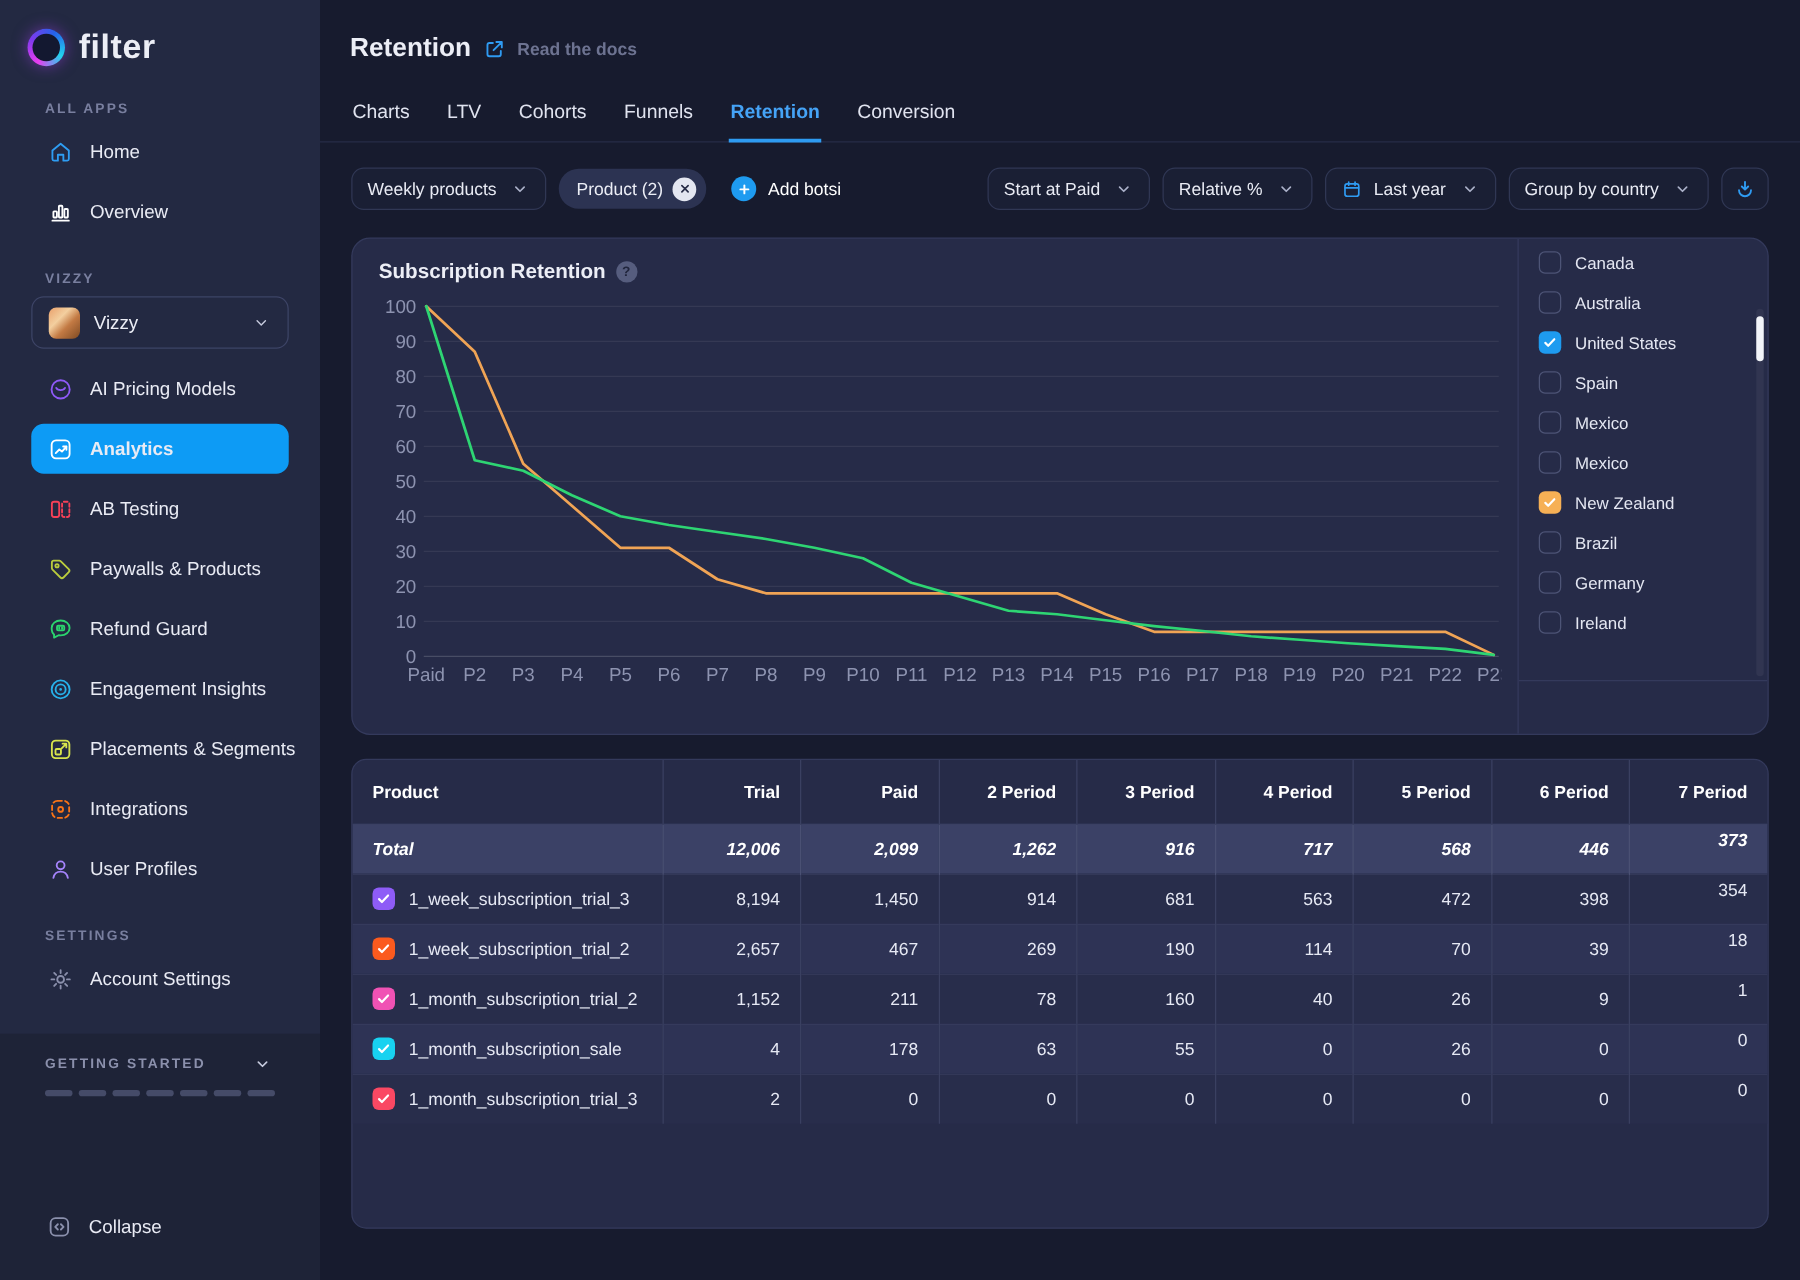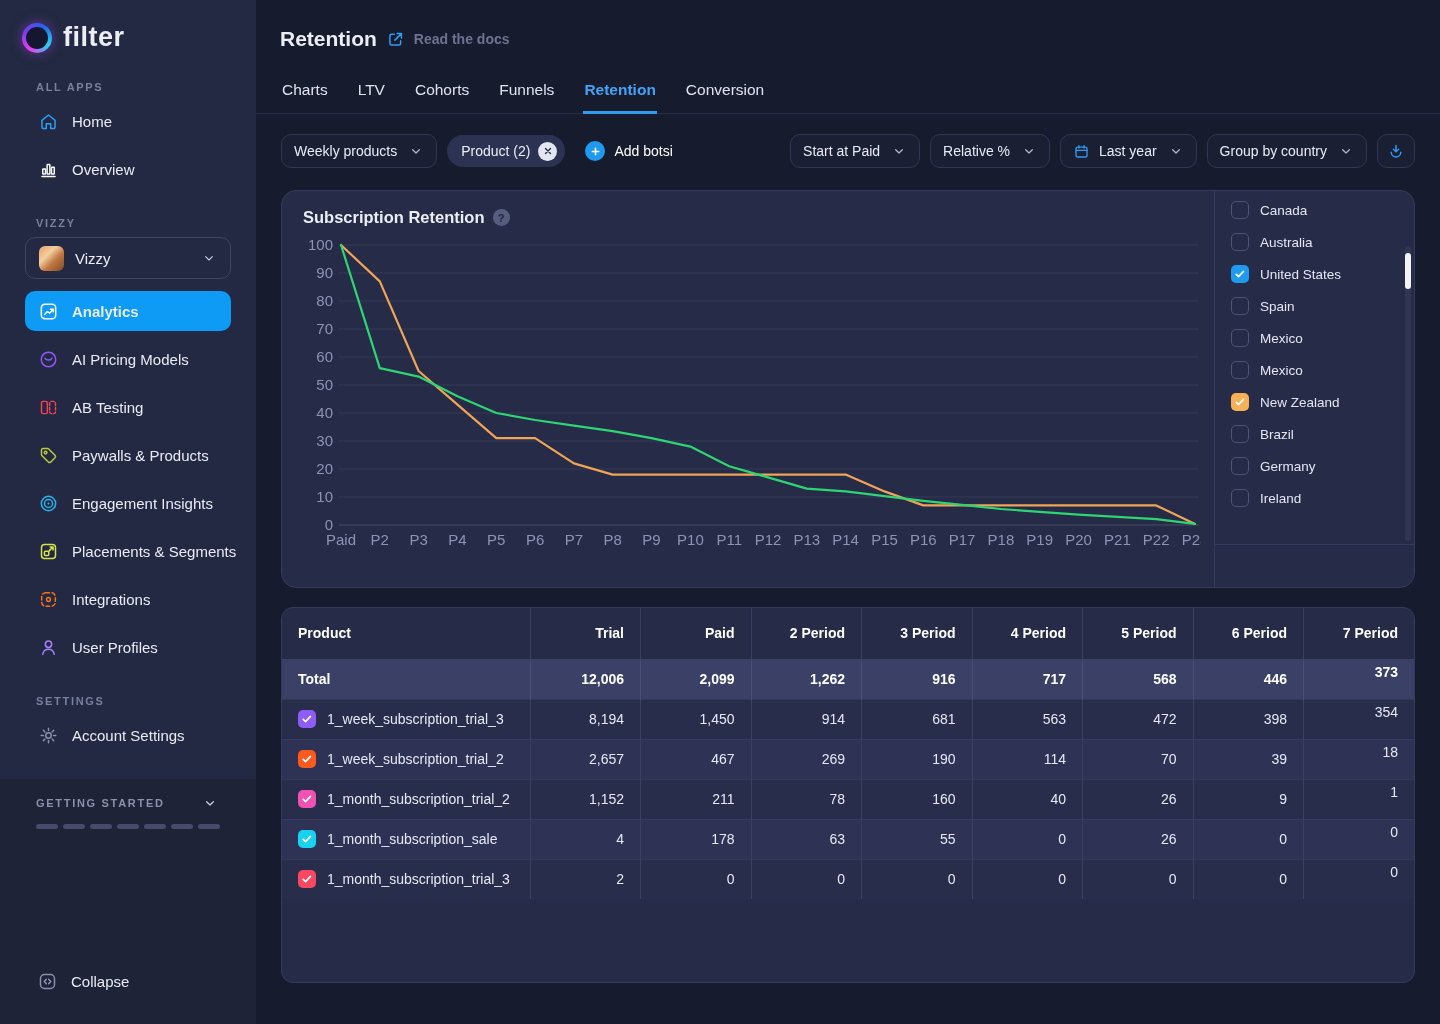--- a/index.html
+++ b/index.html
@@ -92,21 +92,21 @@
   .scroll-thumb { position:absolute; right:3px; top:8px; width:6px; height:36px; border-radius:3px; background:#f2f4f9; cursor:grab; }
 
   .table-card { margin-top:19px; min-height:376px; overflow:hidden; }
   table { width:100%; border-collapse:collapse; table-layout:fixed; font-size:14px; }
   th, td { padding:0 16px; border-left:1px solid #3a4061; }
   th:first-child, td:first-child { border-left:none; }
   thead th { height:51px; font-weight:bold; color:#fff; text-align:right; }
   thead th:first-child { text-align:left; }
   tbody td { height:40px; text-align:right; color:#e6e9f4; }
   tbody td:first-child { text-align:left; }
-  tr.total { background:#3b4166; }
+  tr.total { background:#3b4166;font-style:italic; }
   tr.total td { font-weight:bold; color:#fff; border-left-color:#4a5073; }
   tbody tr.r-odd { background:#282d4b; }
   tbody tr.r-even { background:#2e3355; }
   tbody tr { border-top:1px solid rgba(58,64,97,.6); }
   .prod-cell { display:flex; align-items:center; gap:11px; }
   .raise { position:relative; top:-7px; display:inline-block; }
 </style>
 </head>
 <body>
 
@@ -141,56 +141,66 @@
         <div class="section-label">VIZZY</div>
         <div class="vizzy-box">
           <span class="vizzy-avatar"></span>
           <span>Vizzy</span>
           <span class="chev">
             <svg viewBox="0 0 24 24" fill="none" stroke="currentColor" stroke-width="1.7" stroke-linecap="round" stroke-linejoin="round">
               <path d="M7 10l5 5 5-5"></path>
             </svg>
           </span>
         </div>
+        <div class="side-item">
+          <span class="side-ic" style="color:#8e59f8">
+            <svg viewBox="0 0 24 24" fill="none" stroke="currentColor" stroke-width="1.7" stroke-linecap="round" stroke-linejoin="round">
+              <circle cx="12" cy="12" r="8.3"></circle>
+              <path d="M8 10.6c1.2 2.7 6.8 2.7 8 0"></path>
+            </svg>
+          </span>
+          <span>AI Pricing Models</span>
+        </div>
         <div class="side-item active">
           <span class="side-ic" style="color:#ffffff">
             <svg viewBox="0 0 24 24" fill="none" stroke="currentColor" stroke-width="1.7" stroke-linecap="round" stroke-linejoin="round">
               <rect x="3.8" y="3.8" width="16.4" height="16.4" rx="4"></rect>
               <path d="M7.5 15.4l3.3-3.3 2.4 1.9 4-4.4"></path>
               <path d="M14.3 9.4h3v3"></path>
             </svg>
           </span>
           <span>Analytics</span>
         </div>
         <div class="side-item">
-          <span class="side-ic" style="color:#8e59f8">
-            <svg viewBox="0 0 24 24" fill="none" stroke="currentColor" stroke-width="1.7" stroke-linecap="round" stroke-linejoin="round">
-              <circle cx="12" cy="12" r="8.3"></circle>
-              <path d="M8 10.6c1.2 2.7 6.8 2.7 8 0"></path>
-            </svg>
-          </span>
-          <span>AI Pricing Models</span>
-        </div>
-        <div class="side-item">
           <span class="side-ic" style="color:#f64158">
             <svg viewBox="0 0 24 24" fill="none" stroke="currentColor" stroke-width="1.7" stroke-linecap="round" stroke-linejoin="round">
               <rect x="4" y="5" width="6.7" height="14" rx="2"></rect>
               <rect x="13.3" y="5" width="6.7" height="14" rx="2" stroke-dasharray="3 2.2"></rect>
             </svg>
           </span>
           <span>AB Testing</span>
         </div>
         <div class="side-item">
           <span class="side-ic" style="color:#b9cb3d">
             <svg viewBox="0 0 24 24" fill="none" stroke="currentColor" stroke-width="1.7" stroke-linecap="round" stroke-linejoin="round">
               <path d="M4 5.6A1.6 1.6 0 0 1 5.6 4h5.2a2 2 0 0 1 1.4.6l7.2 7.2a2 2 0 0 1 0 2.8l-4.8 4.8a2 2 0 0 1-2.8 0L4.6 12.2a2 2 0 0 1-.6-1.4z"></path>
               <circle cx="8.7" cy="8.7" r="1.5"></circle>
             </svg>
           </span>
           <span>Paywalls &amp; Products</span>
+        </div>
+        <div class="side-item">
+          <span class="side-ic" style="color:#2bd46e">
+            <svg viewBox="0 0 24 24" fill="none" stroke="currentColor" stroke-width="1.7" stroke-linecap="round" stroke-linejoin="round">
+              <path d="M12 3.9c4.6 0 8.2 2.9 8.2 6.8s-3.6 6.8-8.2 6.8c-.6 0-1.2 0-1.8-.1L6 19.5v-2.9c-1.8-1.3-2.2-3.5-2.2-5.9 0-3.9 3.6-6.8 8.2-6.8z"></path>
+              <rect x="8.7" y="8.7" width="6.6" height="4.2" rx="1.1"></rect>
+              <path d="M10.7 10v1.6M13.3 10v1.6"></path>
+            </svg>
+          </span>
+          <span>Refund Guard</span>
         </div>
         <div class="side-item">
           <span class="side-ic" style="color:#27b2ea">
             <svg viewBox="0 0 24 24" fill="none" stroke="currentColor" stroke-width="1.7" stroke-linecap="round" stroke-linejoin="round">
               <circle cx="12" cy="12" r="8.2"></circle>
               <circle cx="12" cy="12" r="4.6"></circle>
               <circle cx="12" cy="12" r="1.2" fill="currentColor" stroke="none"></circle>
             </svg>
           </span>
           <span>Engagement Insights</span>

